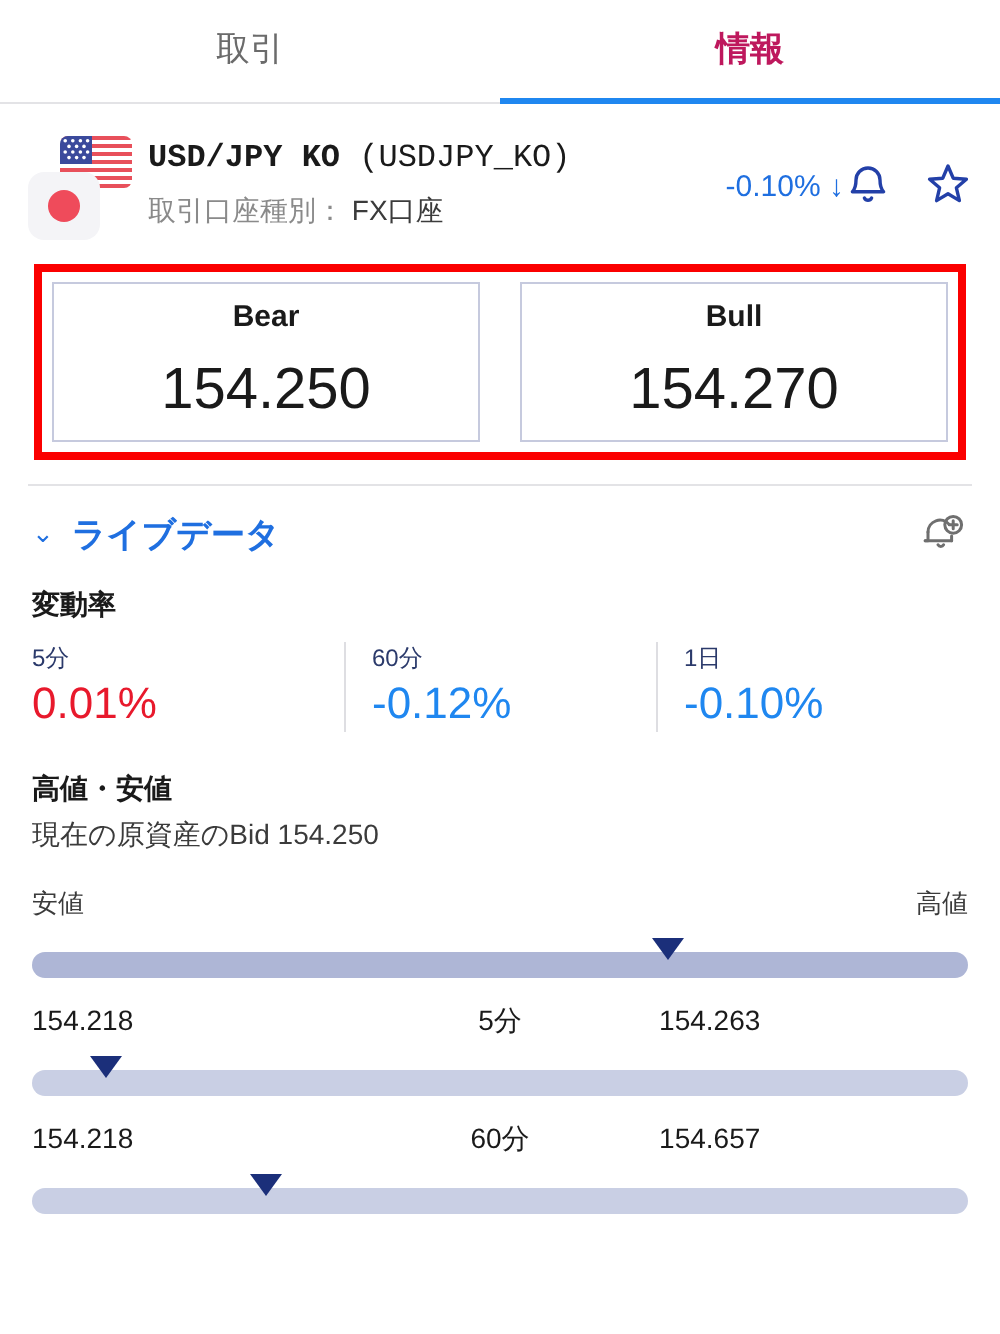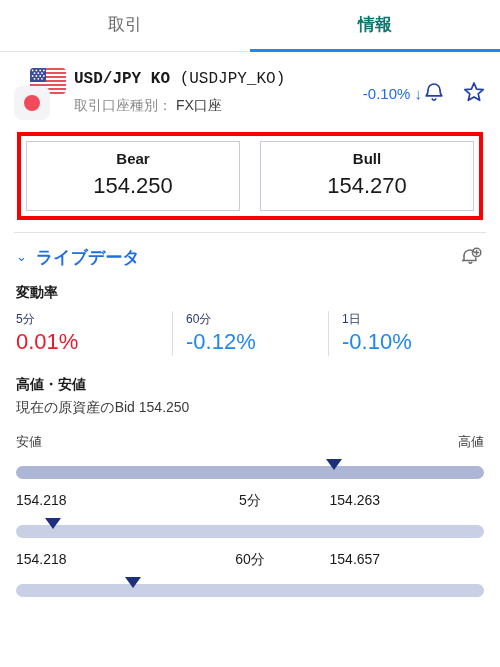--- a/index.html
+++ b/index.html
@@ -22,21 +22,21 @@
     flex: 1 1 50%;
     display: flex;
     align-items: center;
     justify-content: center;
     font-size: 17px;
     color: #6b6b6b;
     position: relative;
     cursor: pointer;
     padding-bottom: 2px;
   }
-  .tab.active { color: #0f766e; font-weight: bold; }
+  .tab.active { color: #be185d; font-weight: bold; }
   .tab.active::after {
     content: "";
     position: absolute;
     left: 0; right: 0; bottom: -1px;
     height: 3px;
     background: #1f87f0;
   }
 
   
   .inst {
@@ -118,21 +118,21 @@
   }
   .quote {
     flex: 1 1 50%;
     border: 1px solid #c6cade;
     background: #fff;
     text-align: center;
     padding: 7px 4px 9px 4px;
     cursor: pointer;
   }
   .quote-label { font-size: 15px; font-weight: bold; color: #1a1a1a; line-height: 20px; }
-  .quote-price { font-size: 22px; color: #1a1a1a; line-height: 31px; margin-top: 1px; }
+  .quote-price { font-size: 29px; color: #1a1a1a; line-height: 31px; margin-top: 11px; }
 
   .hr { height: 1px; background: #e3e3e6; margin: 12px 14px 0 14px; }
 
   
   .section-head {
     display: flex;
     align-items: center;
     padding: 11px 16px 0 16px;
   }
   .chev {

